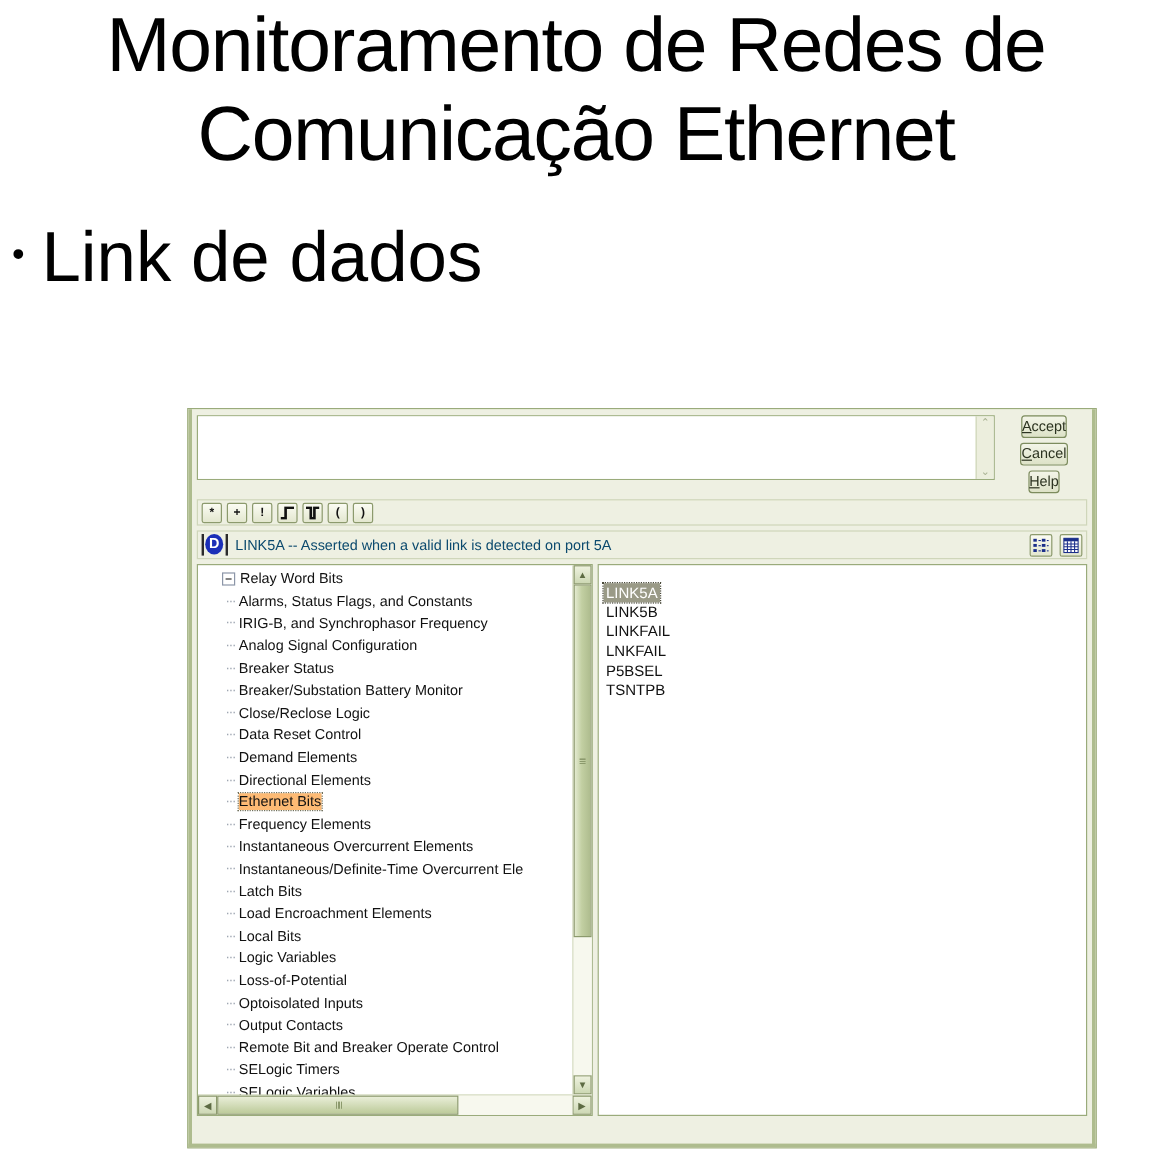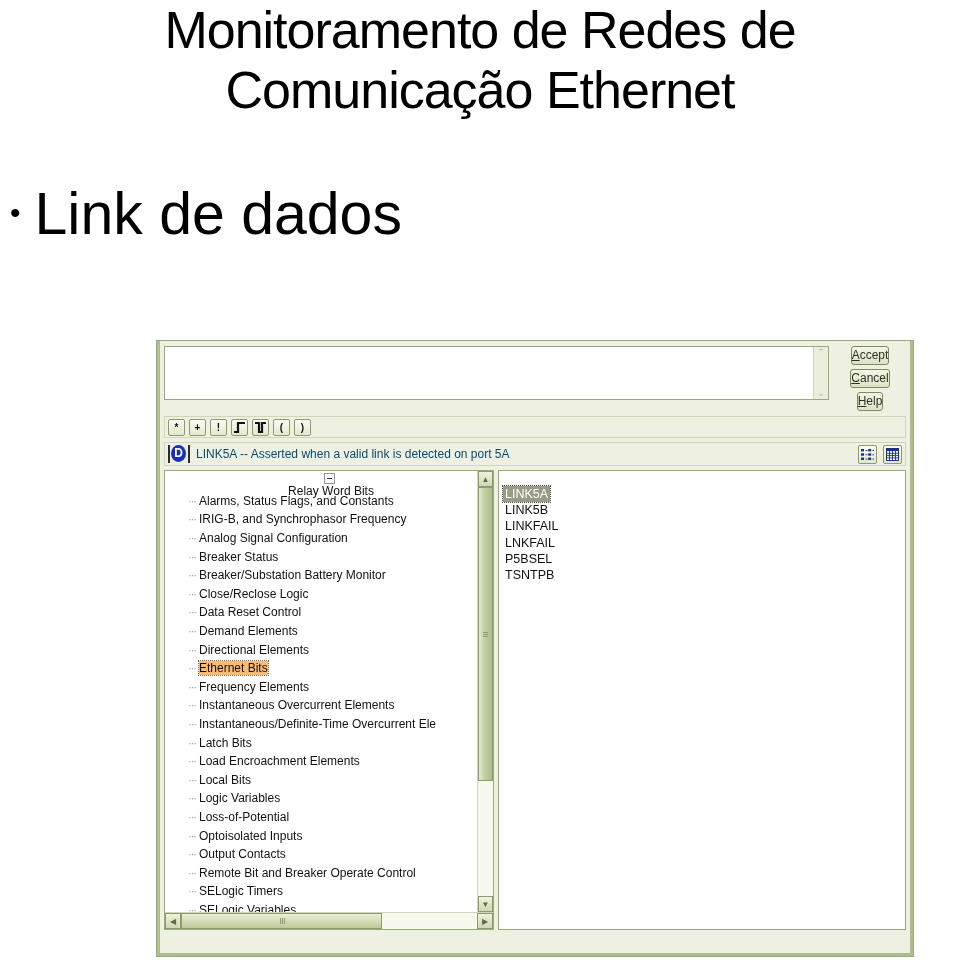--- a/index.html
+++ b/index.html
@@ -4,21 +4,21 @@
 <style>
   html,body{margin:0;padding:0;}
   body{
     width:960px;height:961px;background:#ffffff;overflow:hidden;
     font-family:"Liberation Sans", sans-serif;
     -webkit-font-smoothing:none;
   }
   
   .slide-title{
     position:absolute;left:0;top:0;width:960px;text-align:center;
-    font-size:52px;line-height:1.16;color:#000;font-weight:400;
+    font-size:64px;line-height:1.16;color:#000;font-weight:400;
     letter-spacing:-1px;
   }
   .bullet-row{
     position:absolute;left:10px;top:182px;width:940px;
     display:flex;align-items:flex-start;gap:14px;
   }
   .bullet-dot{
     font-size:30px;line-height:1;margin-top:16px;color:#000;
   }
   .bullet-text{font-size:59px;color:#000;line-height:1.1;}
@@ -187,21 +187,21 @@
   }
   .hsbthumb::after{
     content:"";position:absolute;top:4px;bottom:4px;left:50%;width:5px;margin-left:-2px;
     background:repeating-linear-gradient(to right,#8c9a6d 0 1px,transparent 1px 2px);
   }
 
   .tnode{
     display:flex;align-items:center;height:18.6px;font-size:12px;color:#111;
     white-space:nowrap;
   }
-  .tnode.root{padding-left:16px;flex-direction:column;}
+  .tnode.root{padding-left:16px;}
   .expander{
     width:11px;height:11px;border:1px solid #8c96a8;background:#fff;
     margin-right:4px;flex:0 0 auto;position:relative;box-sizing:border-box;
   }
   .expander::after{
     content:"";position:absolute;left:2px;right:2px;top:4px;height:1px;background:#333;
   }
   .tchild{padding-left:19px;position:relative;}
   .tchild .dash{
     color:#9aa2ae;margin-right:3px;letter-spacing:-1px;font-size:11px;

